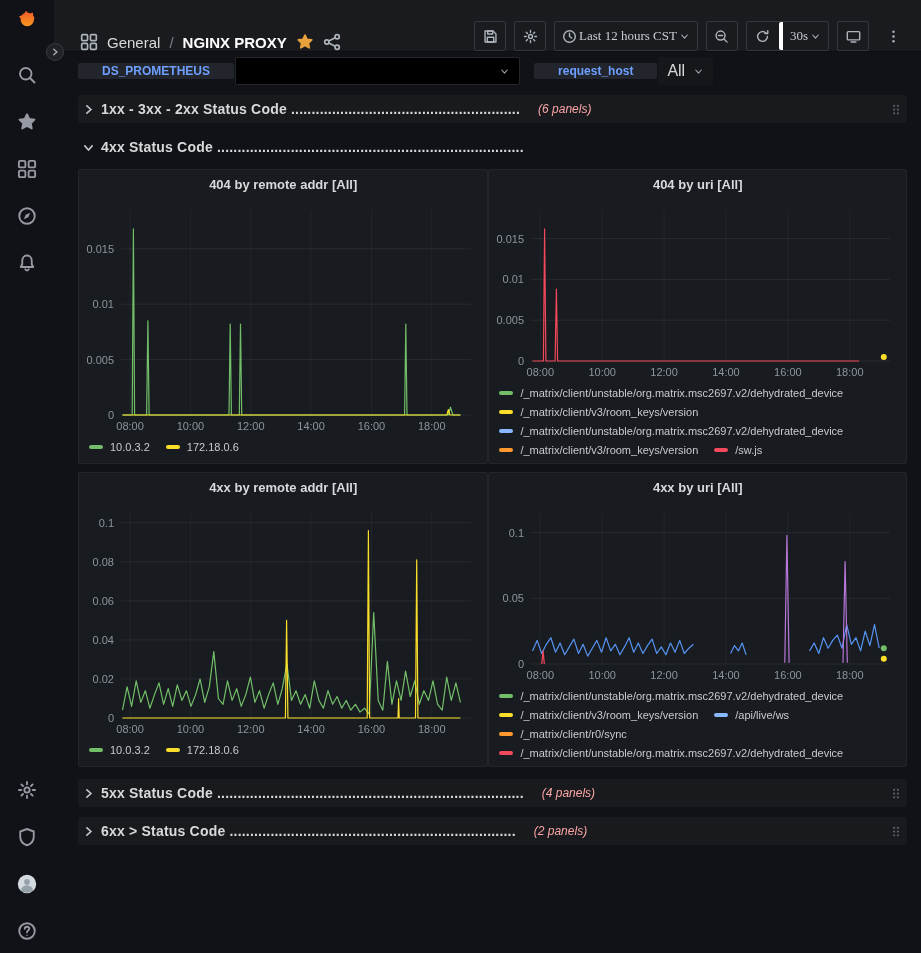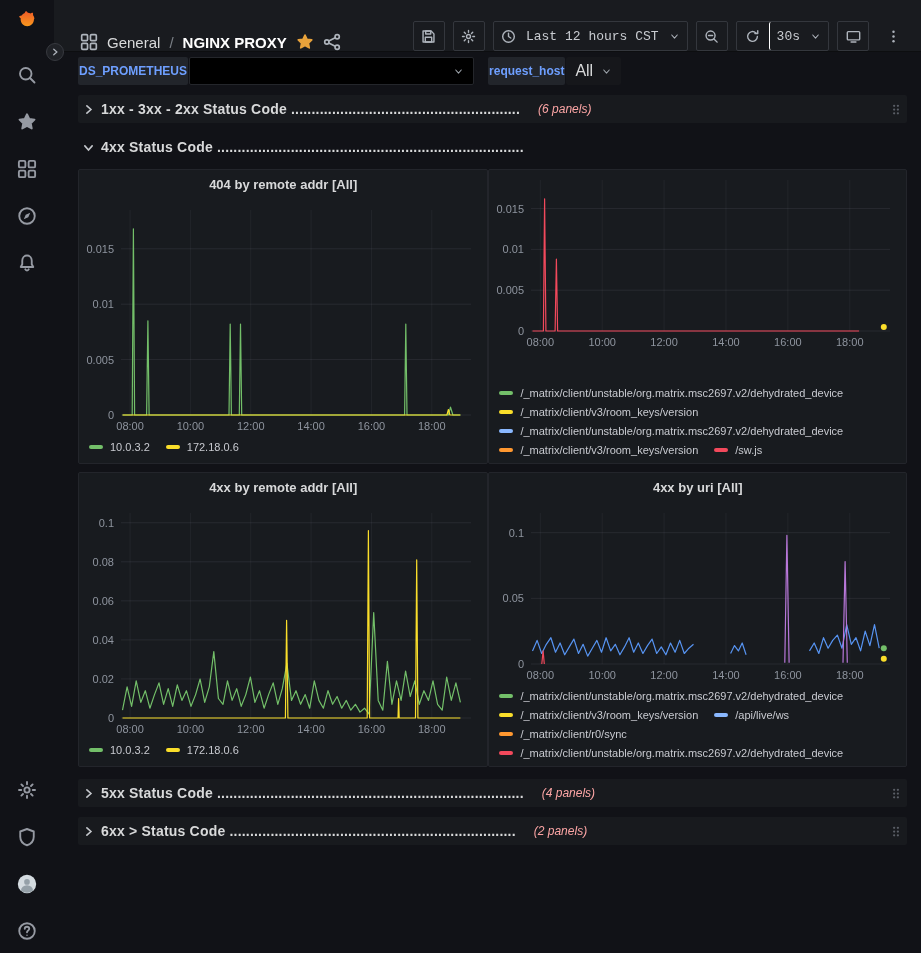--- a/index.html
+++ b/index.html
@@ -31,33 +31,33 @@
   .hdr-left{display:flex;align-items:center;gap:9px}
   .hdr-left .icon svg{width:18px;height:18px}
   .bc-section{font-size:15px;color:#d8d9da}
   .bc-sep{color:#7b8087;font-size:15px}
   .bc-title{font-size:15px;font-weight:bold;color:#ffffff}
   .fav-star{color:#e8a23b}
   .fav-star svg{width:17px;height:17px}
   .share-ic svg{width:17px;height:17px}
   .hdr-right{margin-left:auto;display:flex;align-items:center;gap:8px}
   .sq-btn{height:30px;min-width:32px;padding:0 7px;background:transparent;border:1px solid #34373d;
-    border-radius:2px;color:#c9ccd1;display:flex;align-items:center;justify-content:center;gap:10px;
-    font-family:Liberation Mono, monospace;font-size:13px;cursor:pointer}
+    border-radius:2px;color:#c9ccd1;display:flex;align-items:center;justify-content:center;gap:2px;
+    font-family:Liberation Serif, serif;font-size:13px;cursor:pointer}
   .sq-btn svg{width:15px;height:15px}
   .borderless{border:none}
   .btn-group{display:flex;border:1px solid #34373d;border-radius:2px;height:30px}
   .btn-group .sq-btn{border:none;height:28px}
-  .btn-group .sq-btn + .sq-btn{border-left:1px solid #ffffff}
+  .btn-group .sq-btn + .sq-btn{border-left:4px solid #ffffff}
   .caret svg{width:11px;height:11px}
 
   
   .subheader{position:absolute;left:54px;right:0;top:52px;height:38px;display:flex;
     align-items:center;padding:0 14px 0 24px;gap:1px;background:#111217}
-  .var-label{height:28px;display:flex;align-items:center;padding:0 1px;background:#22252b;
+  .var-label{height:16px;display:flex;align-items:center;padding:0 24px;background:#22252b;
     border-radius:2px;color:#6e9fff;font-size:12px;font-weight:bold;cursor:pointer;white-space:nowrap}
   .var-value{height:28px;display:flex;align-items:center;gap:8px;padding:0 9px;background:#16171b;
     border-radius:2px;color:#d8d9da;font-size:16px;cursor:pointer}
   .var-value .caret{color:#9fa6ad}
   .redacted{width:285px;background:#000000;border:1px solid #24262b;justify-content:flex-end}
   .gap12{width:12px}
 
   
   .content{position:absolute;left:54px;right:0;top:90px;bottom:0;padding:5px 14px 0 24px;overflow:hidden}
   .row-head{height:28px;display:flex;align-items:center;gap:6px;padding:0 6px 0 4px;
@@ -354,20 +354,21 @@
               <line x1="42" x2="392" y1="104.18918918918918" y2="104.18918918918918" stroke="rgba(204,204,220,0.09)"></line>
               <text x="35" y="108.18918918918918" text-anchor="end">0.01</text>
               <line x1="42" x2="392" y1="48.783783783783775" y2="48.783783783783775" stroke="rgba(204,204,220,0.09)"></line>
               <text x="35" y="52.783783783783775" text-anchor="end">0.015</text>
               <polyline points="43.5,215.0 53.2,215.0 54.4,28.8 55.6,215.0 67.6,215.0 68.9,120.8 70.1,215.0 150.0,215.0 151.2,124.1 152.4,215.0 160.3,215.0 161.5,124.1 162.7,215.0 325.6,215.0 326.8,124.1 328.0,215.0 369.4,215.0 371.5,207.2 373.9,215.0 381.4,215.0" fill="none" stroke="#73bf69" stroke-width="1.2" stroke-linejoin="round"></polyline>
               <polyline points="43.5,215.0 367.9,215.0 369.4,209.5 370.9,215.0 381.4,215.0" fill="none" stroke="#fade2a" stroke-width="1.2" stroke-linejoin="round"></polyline>
             </svg></div>
         <div class="legend"><span class="lg-item"><i style="background:#73bf69"></i>10.0.3.2</span><span class="lg-item"><i style="background:#fade2a"></i>172.18.0.6</span></div>
       </section>
       <section class="panel">
+        <div class="panel-title">404 by uri [All]</div>
         <div class="plot"><svg width="413" height="181">
               <line x1="51.28448275862068" x2="51.28448275862068" y1="10" y2="161" stroke="rgba(204,204,220,0.06)"></line>
               <text x="51.28448275862068" y="176" text-anchor="middle">08:00</text>
               <line x1="113.1810344827586" x2="113.1810344827586" y1="10" y2="161" stroke="rgba(204,204,220,0.06)"></line>
               <text x="113.1810344827586" y="176" text-anchor="middle">10:00</text>
               <line x1="175.07758620689654" x2="175.07758620689654" y1="10" y2="161" stroke="rgba(204,204,220,0.06)"></line>
               <text x="175.07758620689654" y="176" text-anchor="middle">12:00</text>
               <line x1="236.97413793103445" x2="236.97413793103445" y1="10" y2="161" stroke="rgba(204,204,220,0.06)"></line>
               <text x="236.97413793103445" y="176" text-anchor="middle">14:00</text>
               <line x1="298.8706896551724" x2="298.8706896551724" y1="10" y2="161" stroke="rgba(204,204,220,0.06)"></line>

